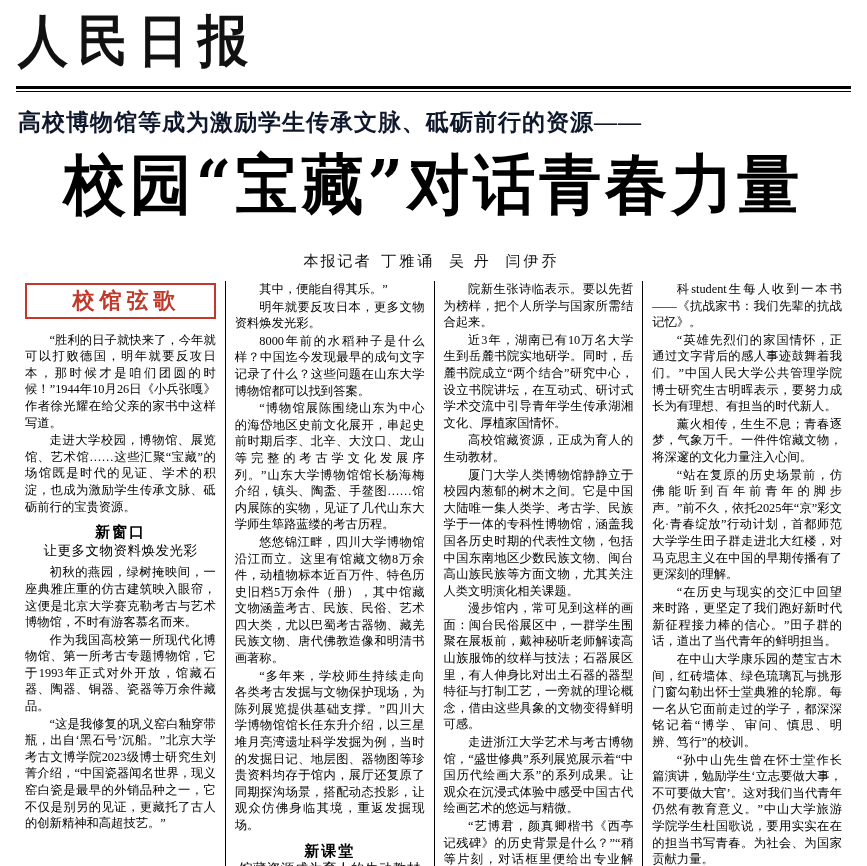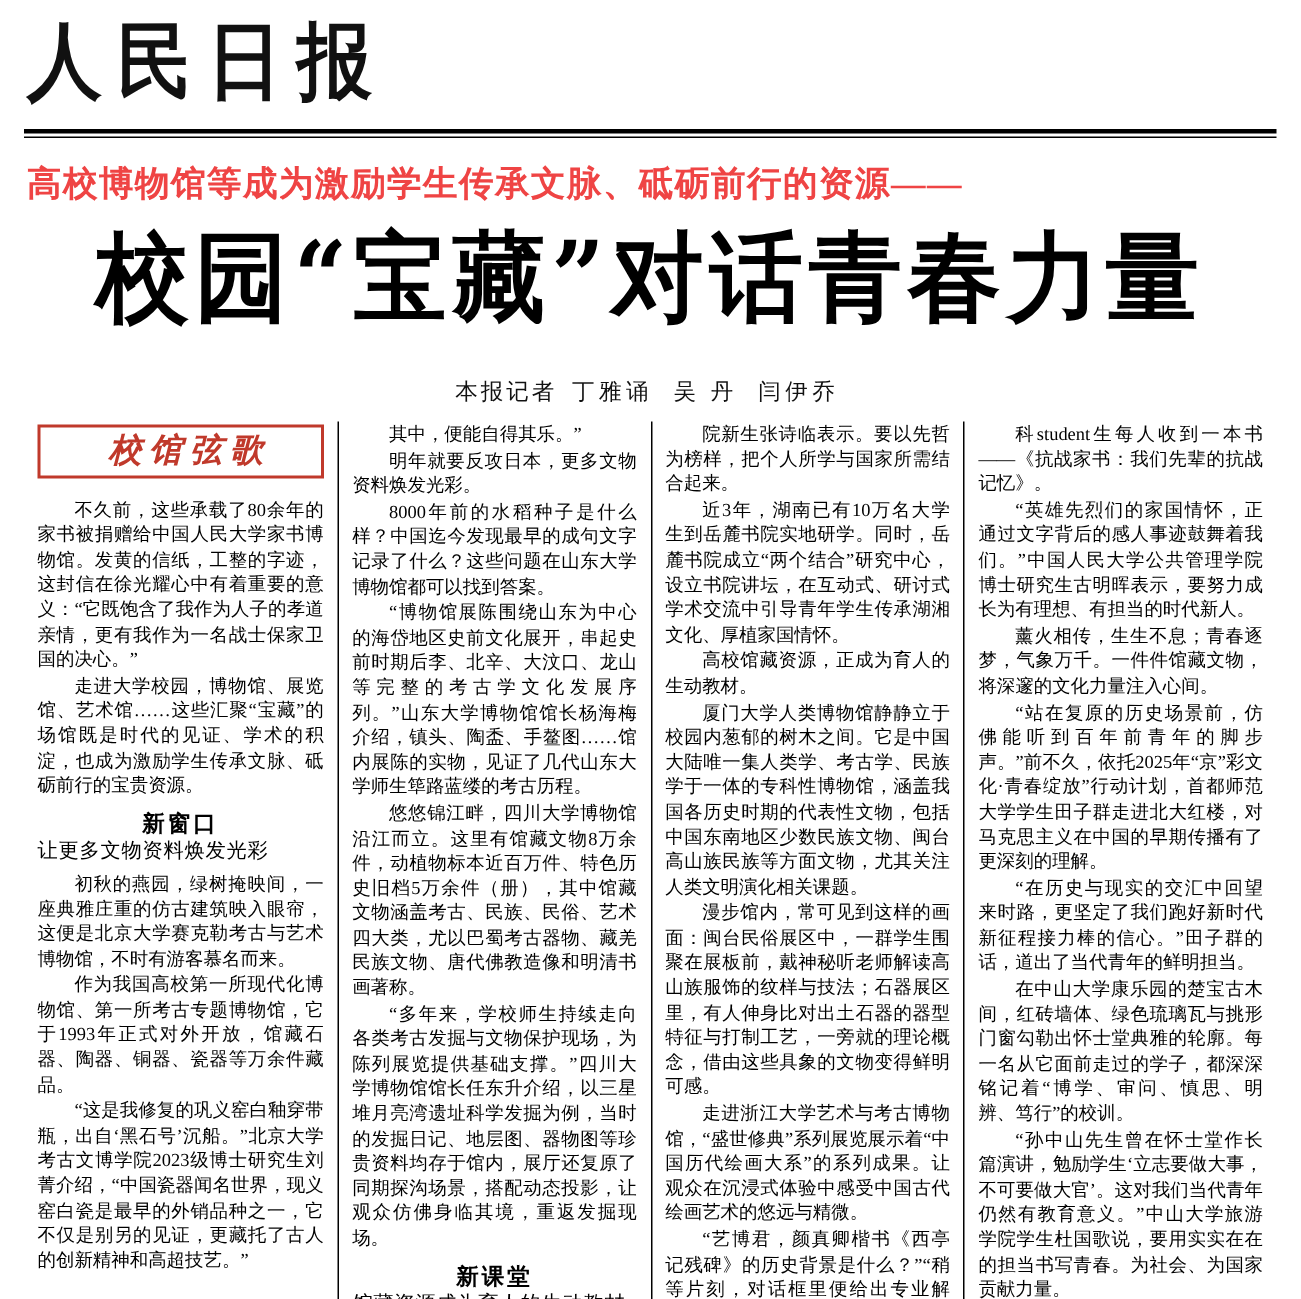--- a/index.html
+++ b/index.html
@@ -50,21 +50,21 @@
   }
   
   .headline-block {
     text-align: center;
     padding-top: 14px;
   }
   .shoulder-head {
     font-size: 23px;
     font-weight: bold;
     letter-spacing: 1px;
-    color: #ef4444;
+    color: #0f172a;
     text-align: left;
     padding-left: 2px;
     line-height: 34px;
   }
   .main-head {
     font-family: "DejaVu Serif", "Liberation Serif", serif;
     font-size: 62px;
     font-weight: bold;
     letter-spacing: 4px;
     line-height: 78px;
@@ -105,39 +105,39 @@
   .col p {
     margin: 0 0 1px 0;
     text-indent: 2em;
   }
   
   .banner {
     border: 2px solid #c0392b;
     text-align: center;
     padding: 7px 0 8px 12px;
     margin: 2px 0 13px 0;
-    font-style: italic;
   }
   .banner-text {
     color: #c0392b;
     font-size: 22px;
     font-weight: bold;
     letter-spacing: 5px;
     font-family: "DejaVu Serif", "Liberation Serif", serif;
   }
   
   .subhead {
     text-align: center;
     font-size: 15px;
     font-weight: bold;
     letter-spacing: 2px;
     margin: 9px 0 2px 0;
     font-family: "DejaVu Serif", "Liberation Serif", serif;
   }
   .subhead-sub {
+    text-align: center;
     font-size: 13.5px;
     margin-bottom: 5px;
     letter-spacing: 0.5px;
     font-weight: normal;
     font-family: Liberation Serif, serif;
   }
 </style>
 </head>
 <body>
 
@@ -159,21 +159,21 @@
       <span class="name">闫伊乔</span>
     </div>
   </div>
 
   <div class="cols">
 
     <div class="col">
       <div class="banner">
         <div class="banner-text">校馆弦歌</div>
       </div>
-      <p>不久前，这些承载了80余年的家书被捐赠给中国人民大学家书博物馆。发黄的信纸，工整的字迹，这封信在徐光耀心中有着重要的意义：“它既饱含了我作为人子的孝道亲情，更有我作为一名战士保家卫国的决心。”</p>
+      <p>“胜利的日子就快来了，今年就可以打败德国，明年就要反攻日本，那时候才是咱们团圆的时候！”1944年10月26日《小兵张嘎》作者徐光耀在给父亲的家书中这样写道。</p>
       <p>走进大学校园，博物馆、展览馆、艺术馆……这些汇聚“宝藏”的场馆既是时代的见证、学术的积淀，也成为激励学生传承文脉、砥砺前行的宝贵资源。</p>
       <div class="subhead">新窗口</div>
       <div class="subhead-sub">让更多文物资料焕发光彩</div>
       <p>初秋的燕园，绿树掩映间，一座典雅庄重的仿古建筑映入眼帘，这便是北京大学赛克勒考古与艺术博物馆，不时有游客慕名而来。</p>
       <p>作为我国高校第一所现代化博物馆、第一所考古专题博物馆，它于1993年正式对外开放，馆藏石器、陶器、铜器、瓷器等万余件藏品。</p>
       <p>“这是我修复的巩义窑白釉穿带瓶，出自‘黑石号’沉船。”北京大学考古文博学院2023级博士研究生刘菁介绍，“中国瓷器闻名世界，现义窑白瓷是最早的外销品种之一，它不仅是别另的见证，更藏托了古人的创新精神和高超技艺。”</p>
 
     </div>
 
     <div class="col">

